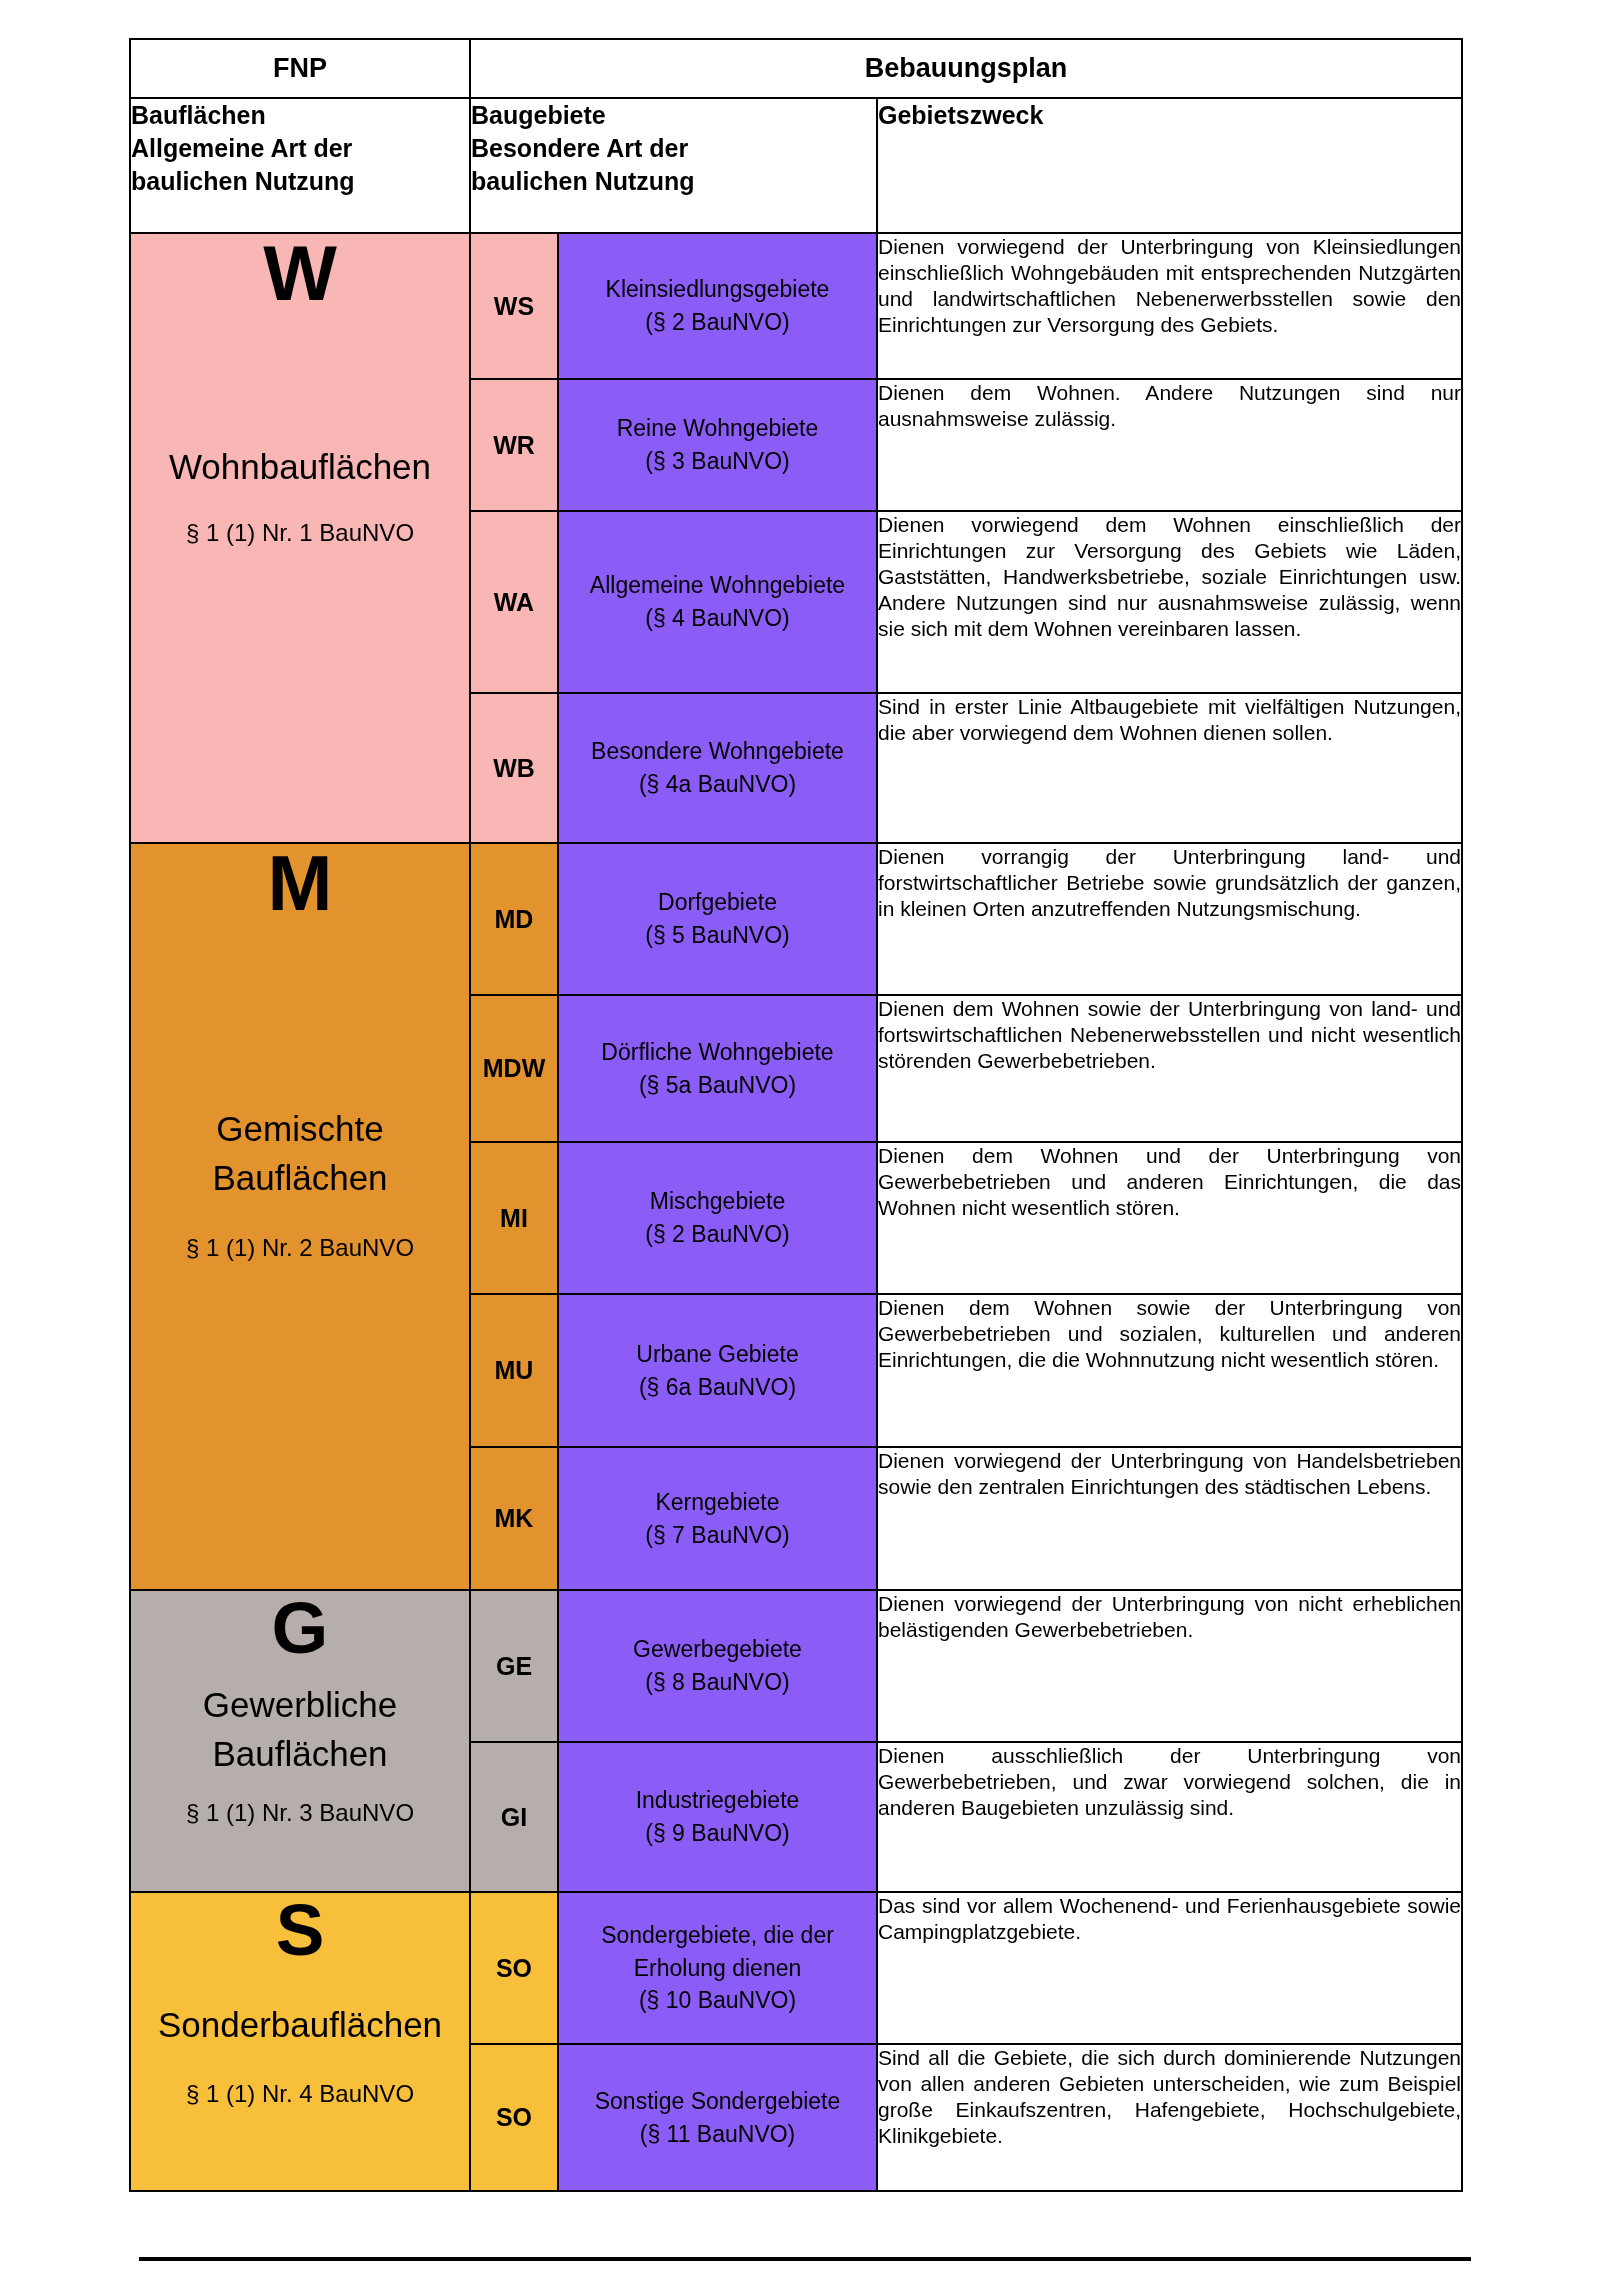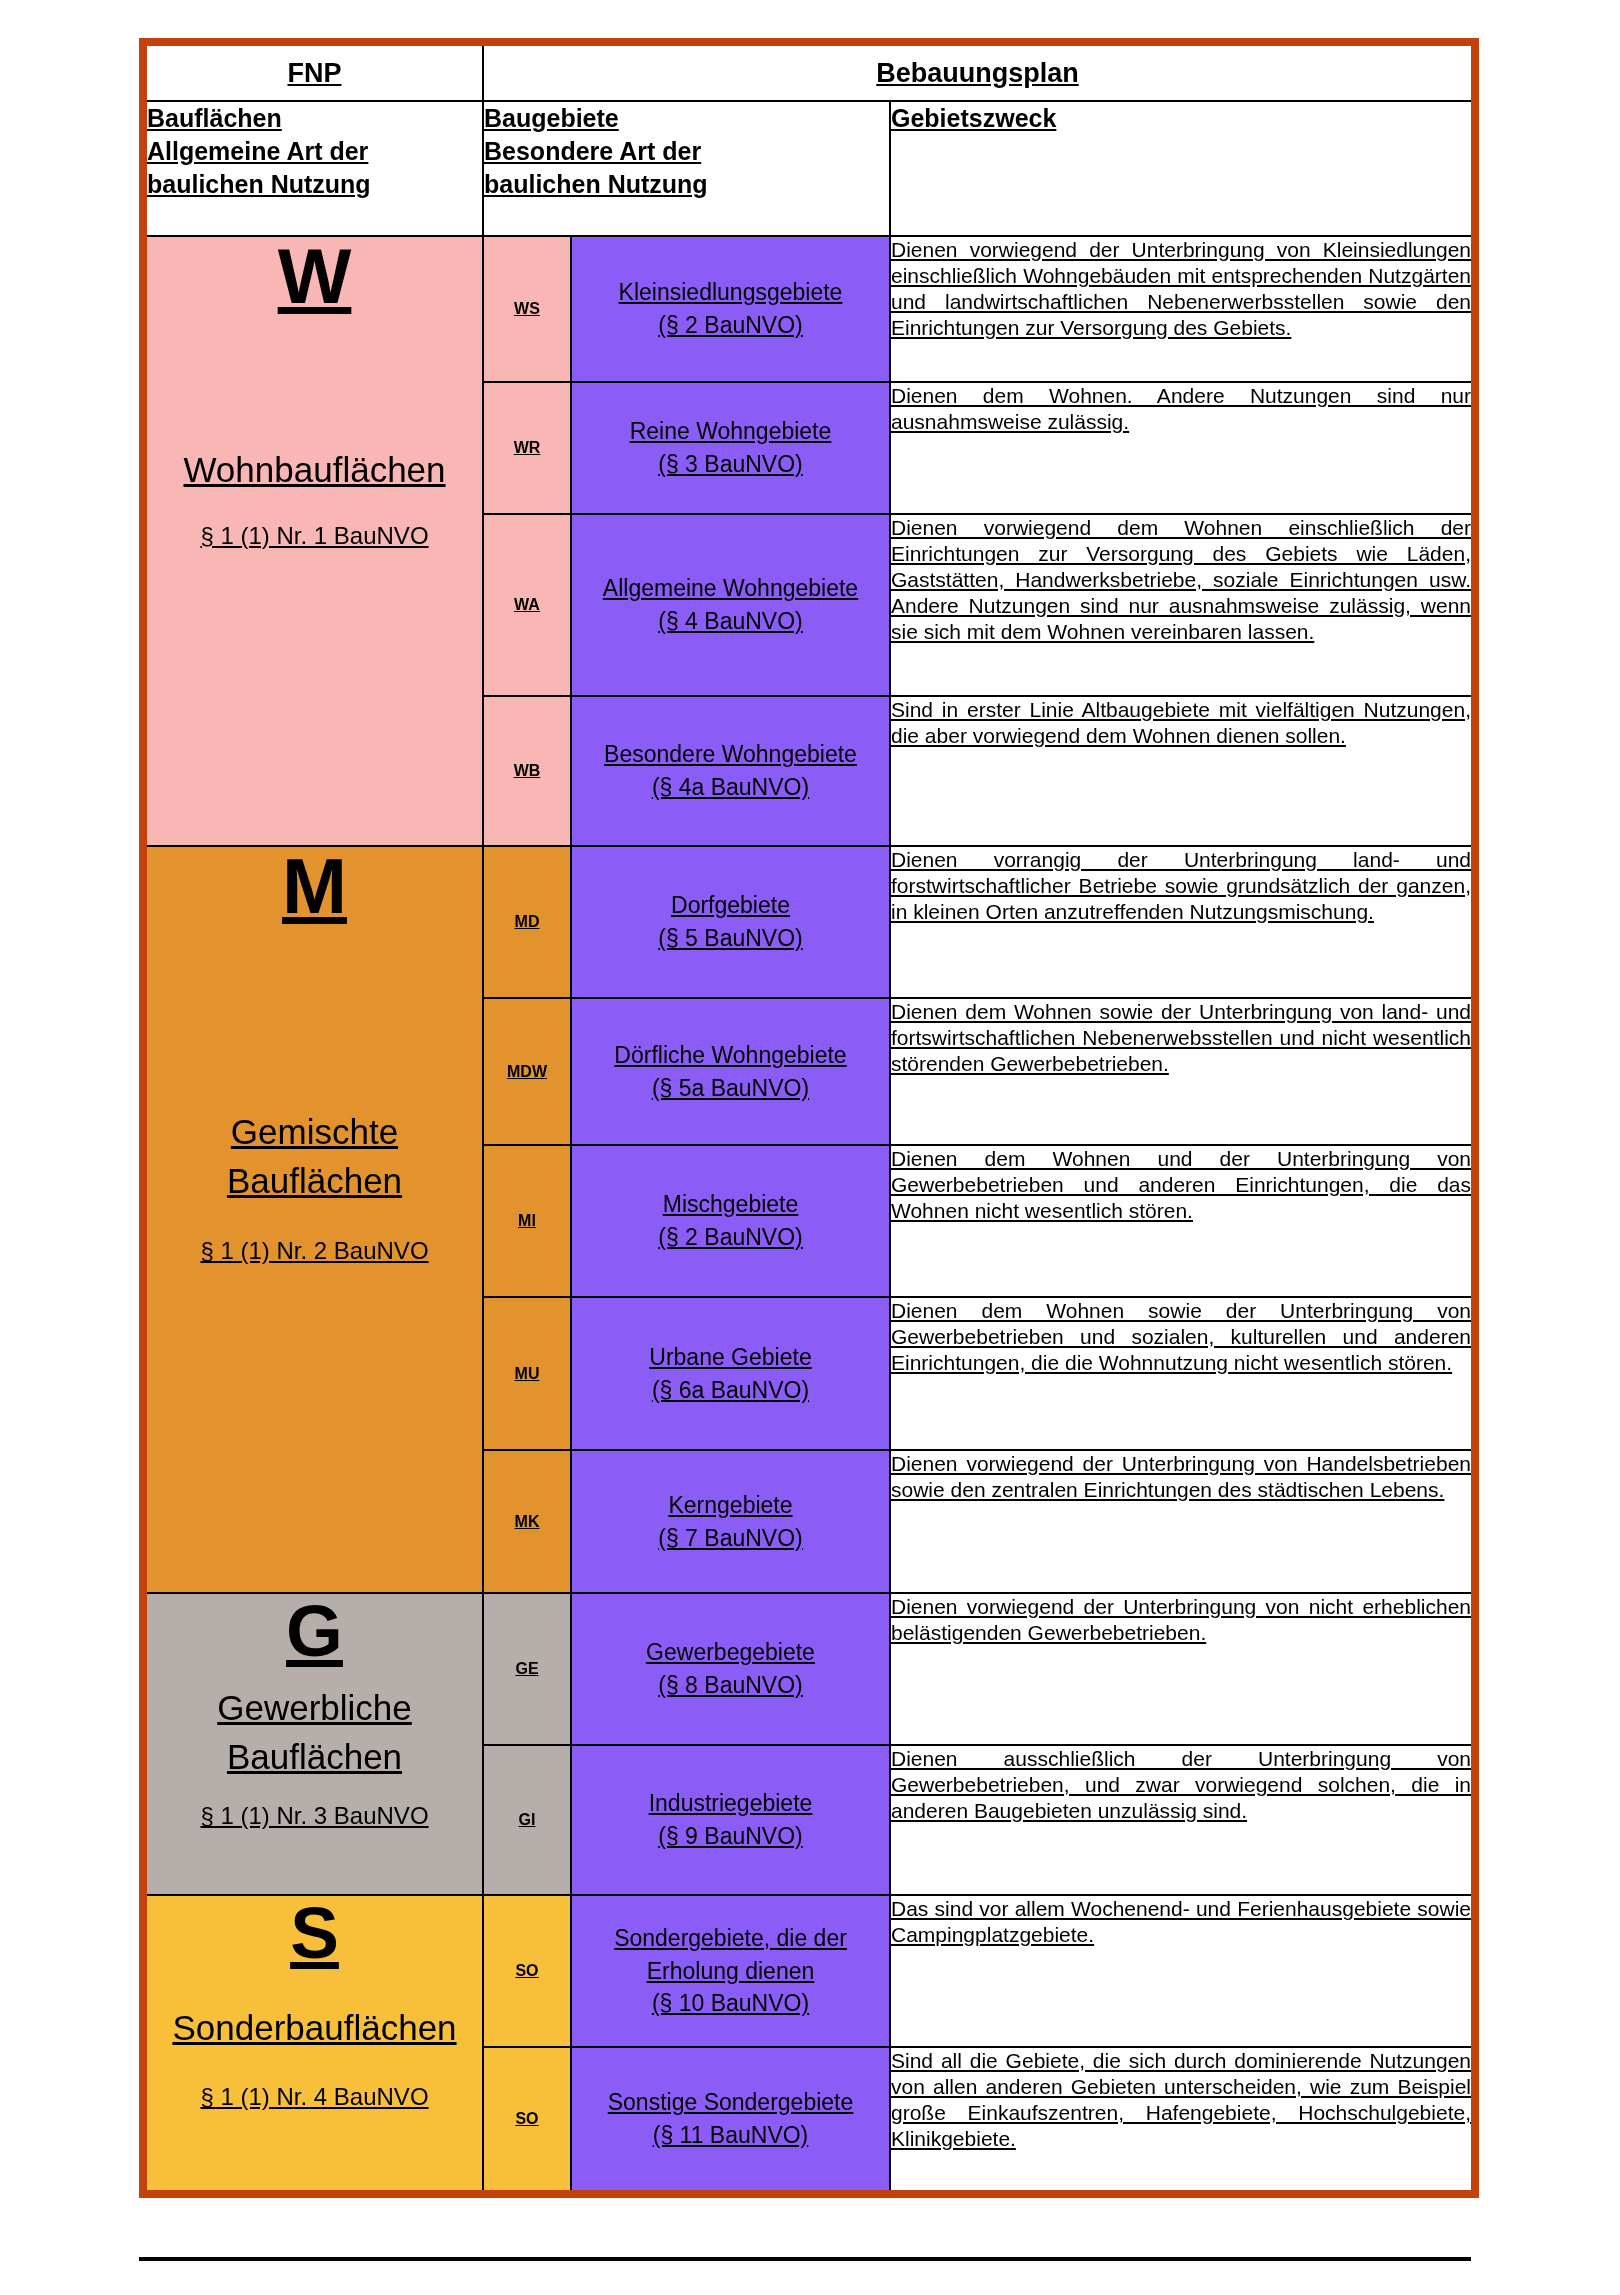--- a/index.html
+++ b/index.html
@@ -5,26 +5,25 @@
   html, body {
     margin: 0; padding: 0;
     background: #ffffff;
     width: 1621px; height: 2295px;
     font-family: "Liberation Sans", "DejaVu Sans", sans-serif;
     color: #000;
     position: relative;
   }
   table.bnvo {
     position: absolute;
-    left: 139px; top: 38px;
+    left: 129px; top: 38px;
     width: 1332px;
     border-collapse: collapse;
     table-layout: fixed;
-    border: 8px solid #c2410c;
-    text-decoration: underline;
+    border: 1px solid #c2410c;
   }
   table.bnvo td {
     border: 2.4px solid #000;
     padding: 0;
     overflow: hidden;
   }
   col.c1 { width: 340px; }
   col.c2 { width: 88px; }
   col.c3 { width: 319px; }
   col.c4 { width: 585px; }
@@ -81,21 +80,21 @@
   .grp-w .gname { margin-bottom: 27.5px; }
   .grp-m .glyph { margin-bottom: 182px; }
   .grp-m .gname { margin-bottom: 32px; }
   .grp-g .glyph { font-size: 73px; margin-bottom: 16px; }
   .grp-g .gname { margin-bottom: 21px; }
   .grp-s .glyph { font-size: 73px; margin-bottom: 34px; }
   .grp-s .gname { margin-bottom: 31px; }
 
   
   td.code {
-    font-size: 16px; font-weight: bold;
+    font-size: 25px; font-weight: bold;
     text-align: center; vertical-align: middle;
   }
 
   
   td.name {
     background: #8b5cf6;
     text-align: center; vertical-align: middle;
     font-size: 23px; line-height: 1.42;
   }
   td.name .nm { white-space: pre-line; }

